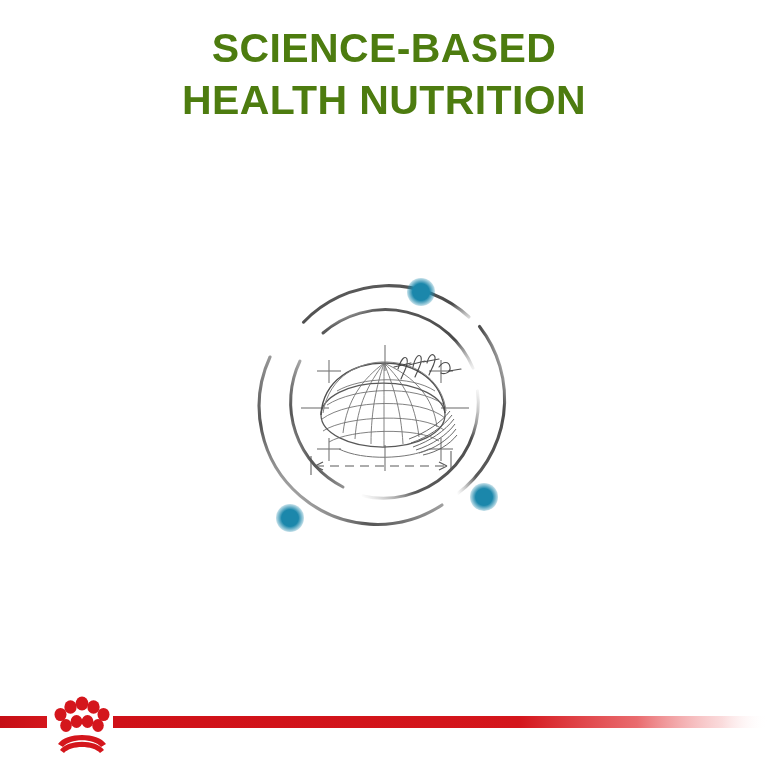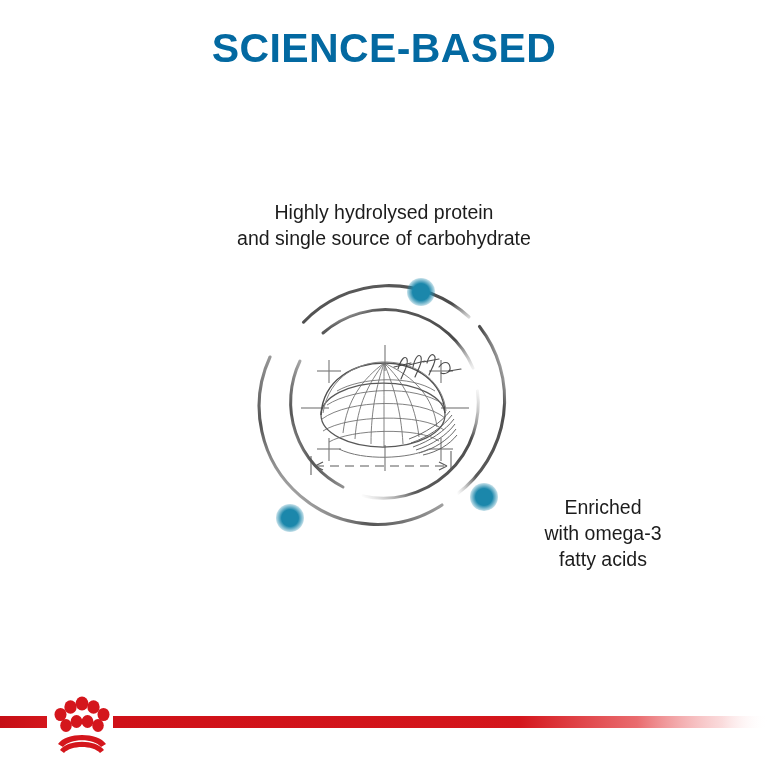--- a/index.html
+++ b/index.html
@@ -25,21 +25,21 @@
   
   .title-block {
     position: absolute;
     left: 0;
     top: 22px;
     width: 768px;
     text-align: center;
   }
   .title-line {
     display: block;
-    color: #0369a1;
+    color: #4d7c0f;
     font-weight: bold;
     font-size: 41px;
     line-height: 52px;
     letter-spacing: 0.4px;
     font-family: "Liberation Sans", sans-serif;
   }
 
   
   .caption {
     position: absolute;
@@ -88,27 +88,23 @@
   }
   .footer svg { display: block; }
 </style>
 </head>
 <body>
 
 <div id="page">
 
   <div class="title-block">
     <span class="title-line">SCIENCE-BASED</span>
+    <span class="title-line">HEALTH NUTRITION</span>
   </div>
 
-  <div class="caption caption-top">Highly hydrolysed protein
-and single source of carbohydrate</div>
-  <div class="caption caption-right">Enriched
-with omega-3
-fatty acids</div>
 
   <div class="diagram">
     <svg width="285" height="285" viewBox="0 0 285 285" xmlns="http://www.w3.org/2000/svg">
       <defs>
 
         <linearGradient id="gFadeA" x1="0" y1="0" x2="1" y2="1">
           <stop offset="0%" stop-color="#8c8c8c" stop-opacity="0"></stop>
           <stop offset="18%" stop-color="#5a5a5a" stop-opacity="1"></stop>
           <stop offset="70%" stop-color="#4a4a4a" stop-opacity="1"></stop>
           <stop offset="100%" stop-color="#9a9a9a" stop-opacity="0.15"></stop>

